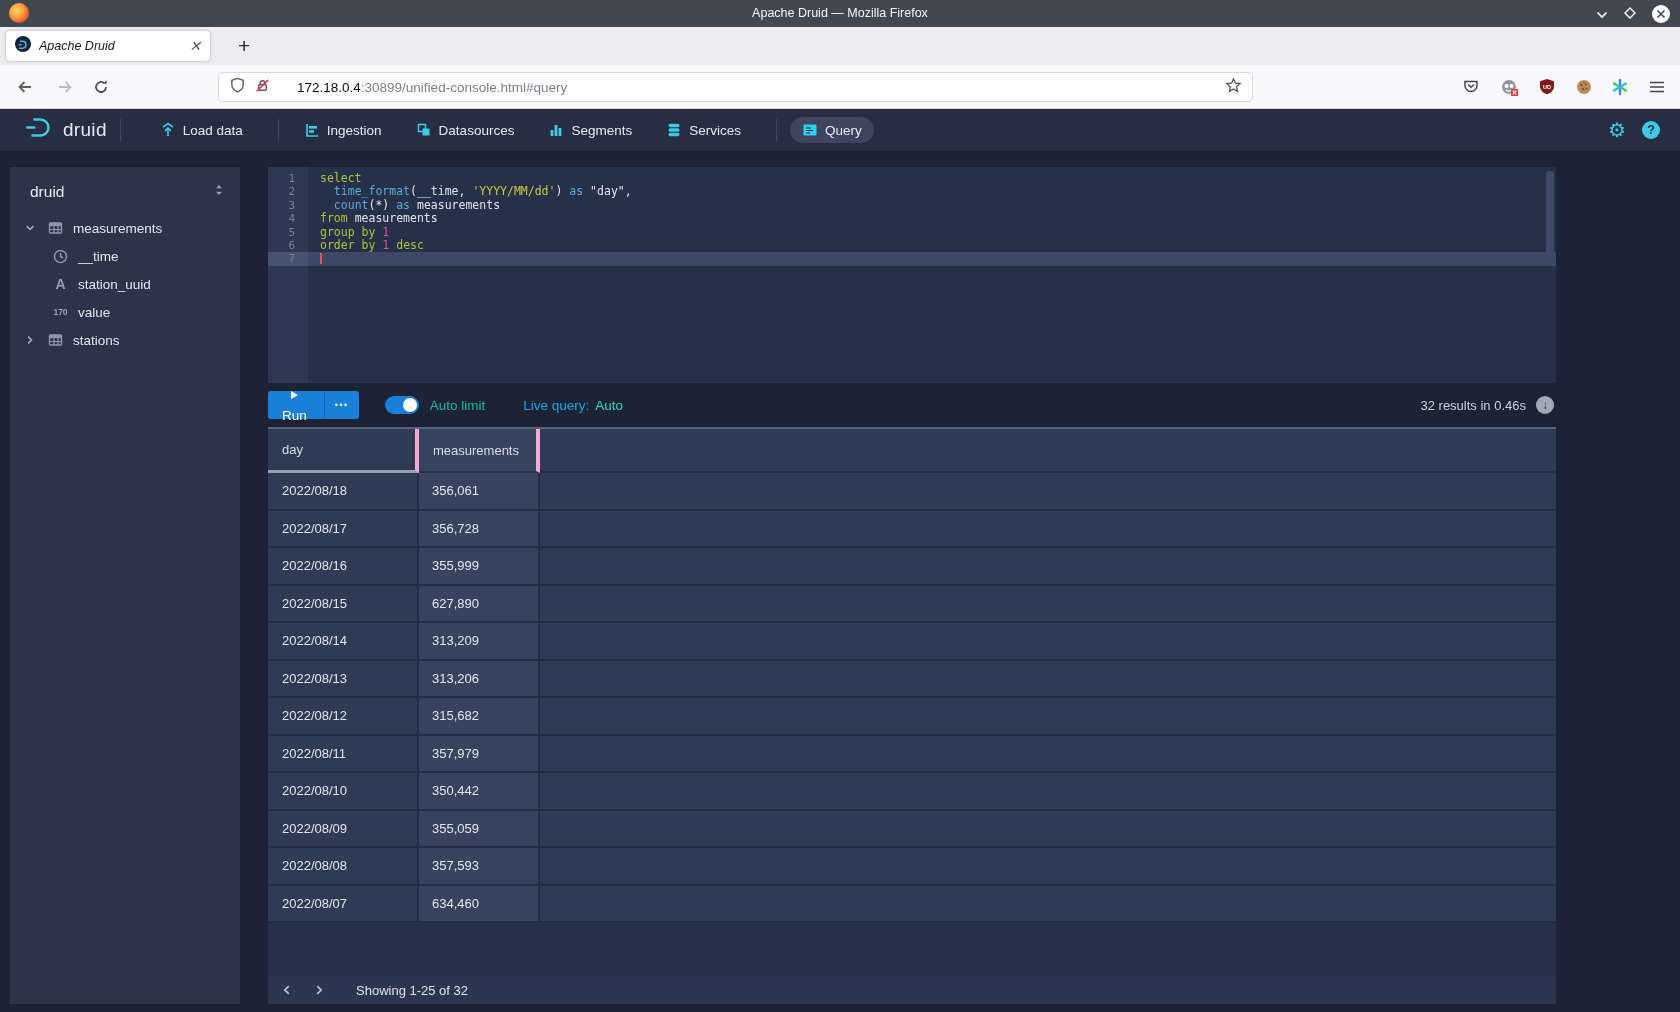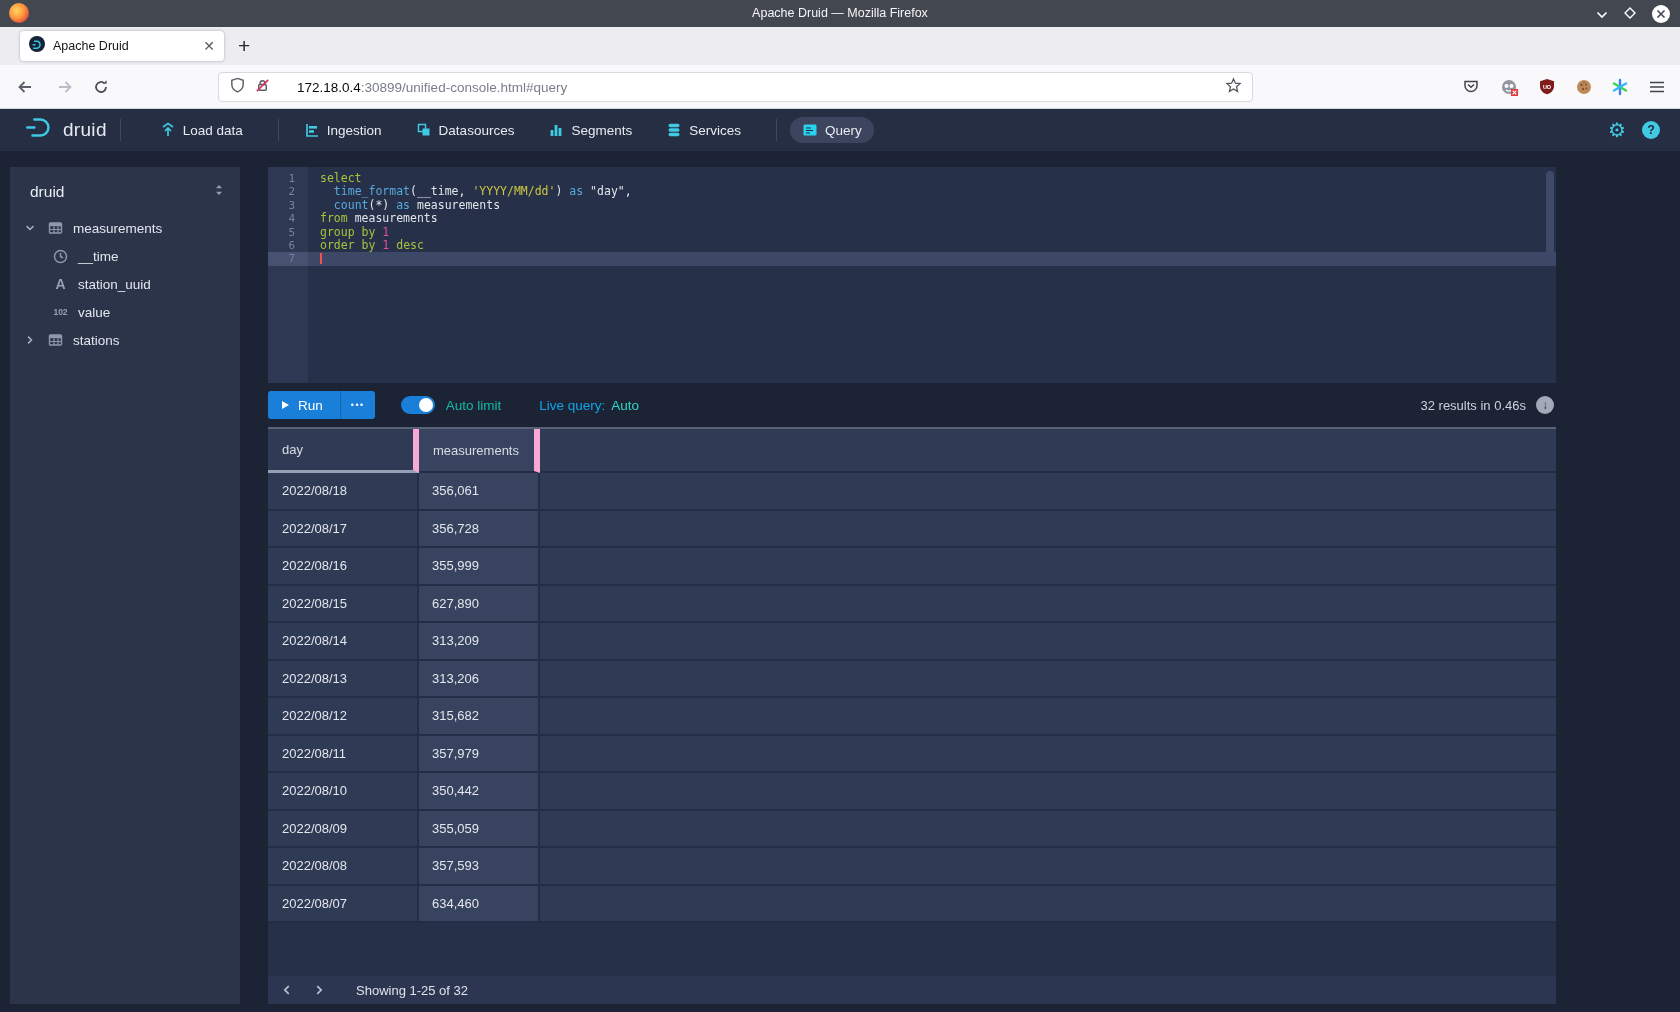--- a/index.html
+++ b/index.html
@@ -8,22 +8,22 @@
   
   .titlebar{position:absolute;left:0;top:0;right:0;height:27px;background:#43474f;}
   .ff-logo{position:absolute;left:9px;top:3px;width:20px;height:20px;border-radius:50%;
     background:radial-gradient(circle at 38% 38%, #ffd567, #ff9a3c 42%, #e2553d 72%, #b5387a 100%);}
   .win-title{position:absolute;left:0;right:0;top:0;height:27px;line-height:27px;text-align:center;
     color:#f4f5f7;font-size:12.5px;}
   .win-controls{position:absolute;right:10px;top:0;height:27px;display:flex;align-items:center;gap:16px;}
   .close-circle{width:18px;height:18px;border-radius:50%;background:#fff;display:flex;align-items:center;justify-content:center;}
 
   .tabbar{position:absolute;left:0;top:27px;right:0;height:38px;background:#ececf1;border-bottom:1px solid #d8d8de;}
-  .tab{position:absolute;left:20px;top:4px;width:204px;height:30px;background:#fff;border-radius:4px;
-    box-shadow:0 0 3px rgba(0,0,0,.28);display:flex;align-items:center;padding:0 9px;box-sizing:border-box;}
+  .tab{position:absolute;left:6px;top:4px;width:204px;height:30px;background:#fff;border-radius:4px;
+    box-shadow:0 0 3px rgba(0,0,0,.28);display:flex;align-items:center;padding:0 9px;box-sizing:border-box;font-style:italic;}
   .tab-title{flex:1;font-size:12.5px;color:#17171c;margin-left:8px;white-space:nowrap;overflow:hidden;}
   .tab-close{color:#5a5a64;font-size:14px;line-height:14px;}
   .newtab{position:absolute;left:238px;top:7px;font-size:21px;color:#2a2a30;font-weight:300;}
 
   .toolbar{position:absolute;left:0;top:65px;right:0;height:44px;background:#f9f9fb;border-bottom:1px solid #d5d5dc;box-sizing:border-box;}
   .tool-ic{position:absolute;top:13px;}
   .urlbar{position:absolute;left:218px;top:7px;width:1035px;height:30px;background:#fff;
     border:1px solid #d8d8df;border-radius:4px;display:flex;align-items:center;padding:0 10px;box-sizing:border-box;}
   .url-text{font-size:13.5px;margin-left:26px;white-space:nowrap;flex:1;}
   .url-host{color:#0c0c0d;}
@@ -66,40 +66,40 @@
   .ec{padding-left:12px;white-space:pre;color:#dfe3ea;flex:1;}
   .eline.active{background:#3d4766;}
   .eline.active .eg{background:#475170;}
   .tk-kw{color:#a6c33c;} .tk-fn{color:#55aadb;} .tk-st{color:#cdc63f;} .tk-nu{color:#e0509a;} .tk-tx{color:#e0e4eb;}
   .cursor{display:inline-block;width:2px;height:11px;background:#ef5350;vertical-align:-2px;}
   .ed-scroll{position:absolute;right:2px;top:4px;width:8px;height:84px;background:#3f4968;border-radius:4px;}
 
   
   .runbar{position:absolute;left:268px;top:383px;width:1288px;height:44px;display:flex;align-items:center;}
   .run-btn{height:28px;background:#1a7fd9;border-radius:3px 0 0 3px;color:#fff;display:flex;
-    align-items:center;padding:0 17px 0 14px;font-size:13.5px;gap:9px;}
+    align-items:center;padding:0 17px 0 14px;font-size:13.5px;gap:9px;flex-direction:column;}
   .play{width:0;height:0;border-left:7px solid #fff;border-top:4.5px solid transparent;border-bottom:4.5px solid transparent;}
   .more-btn{height:28px;background:#1a7fd9;border-left:1px solid #1466ad;border-radius:0 3px 3px 0;
     color:#fff;padding:0 10px;display:flex;align-items:center;font-size:9px;letter-spacing:1.5px;}
   .switch{width:34px;height:18px;border-radius:9px;background:#1a7fd9;position:relative;margin-left:26px;}
   .knob{position:absolute;right:2px;top:2px;width:14px;height:14px;border-radius:50%;background:#fff;}
   .rb-label{color:#14b8a6;font-size:13.5px;margin-left:11px;}
   .lq-label{color:#0ea5e9;font-size:13.5px;margin-left:38px;}
   .lq-value{color:#2dd6c9;font-size:13.5px;margin-left:6px;}
   .rb-spacer{flex:1;}
   .results-info{color:#ccd2dd;font-size:13px;}
   .dl-circle{width:18px;height:18px;border-radius:50%;background:#a2aaba;color:#2f3749;font-weight:bold;
     font-size:12px;display:flex;align-items:center;justify-content:center;margin-left:10px;margin-right:2px;}
 
   
   .table-top{position:absolute;left:268px;top:427px;width:1288px;height:2px;background:#5a6278;}
   .rtable{position:absolute;left:268px;top:429px;width:1288px;height:547px;overflow:hidden;background:#273049;}
   .thead{display:grid;grid-template-columns:151px 121px 1fr;height:44px;}
   .hc{background:#2f3a55;color:#d8dde6;font-size:13px;display:flex;align-items:center;padding-left:14px;
-    border-right:6px solid #f9a8d4;border-bottom:2px solid #232d45;box-sizing:border-box;}
+    border-right:4px solid #f9a8d4;border-bottom:2px solid #232d45;box-sizing:border-box;}
   .hc.meas{background:#38445f;}
   .hc.day{border-bottom:3px solid #96a0b4;}
   .hc.fill{border-right:none;}
   .trow{display:grid;grid-template-columns:151px 121px 1fr;height:37.5px;}
   .tc{display:flex;align-items:center;padding-left:14px;color:#e2e6ed;font-size:13px;background:#2f3a55;
     border-right:2px solid #232d45;border-bottom:2px solid #232d45;box-sizing:border-box;}
   .tc.meas{background:#38445f;padding-left:10px;}
   .tc.fill{border-right:none;}
   .numw{display:inline-block;min-width:50px;text-align:right;}
 
@@ -352,21 +352,21 @@
         <span>__time</span>
       </div>
       <div class="titem child">
         <span class="tico">
           <span class="ticotext">A</span>
         </span>
         <span>station_uuid</span>
       </div>
       <div class="titem child">
         <span class="tico">
-          <span class="ticonum">102</span>
+          <span class="ticonum">170</span>
         </span>
         <span>value</span>
       </div>
       <div class="titem">
         <span class="texp">
           <svg width="12" height="12" viewBox="0 0 16 16">
             <path d="M5.5 3.5 L10 8 L5.5 12.5" stroke="#a9b0c2" stroke-width="2" fill="none"></path>
           </svg>
         </span>
         <span class="tico">

